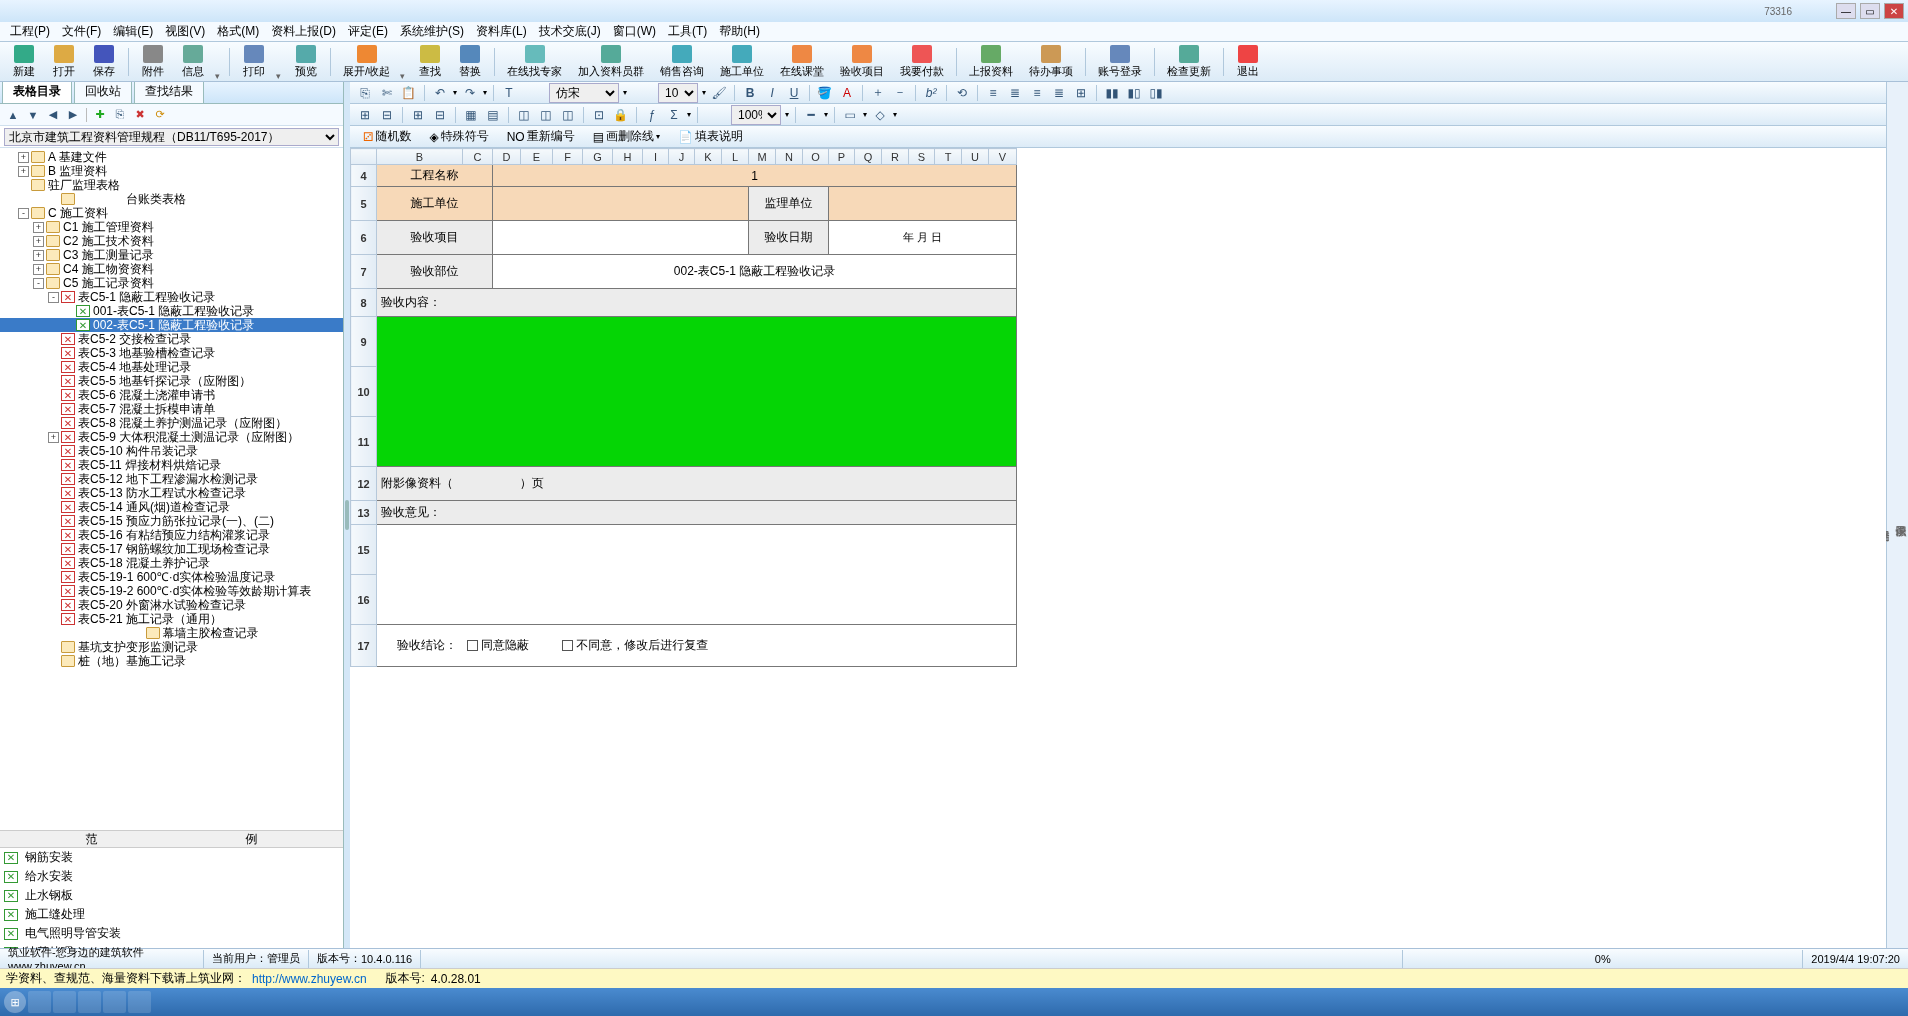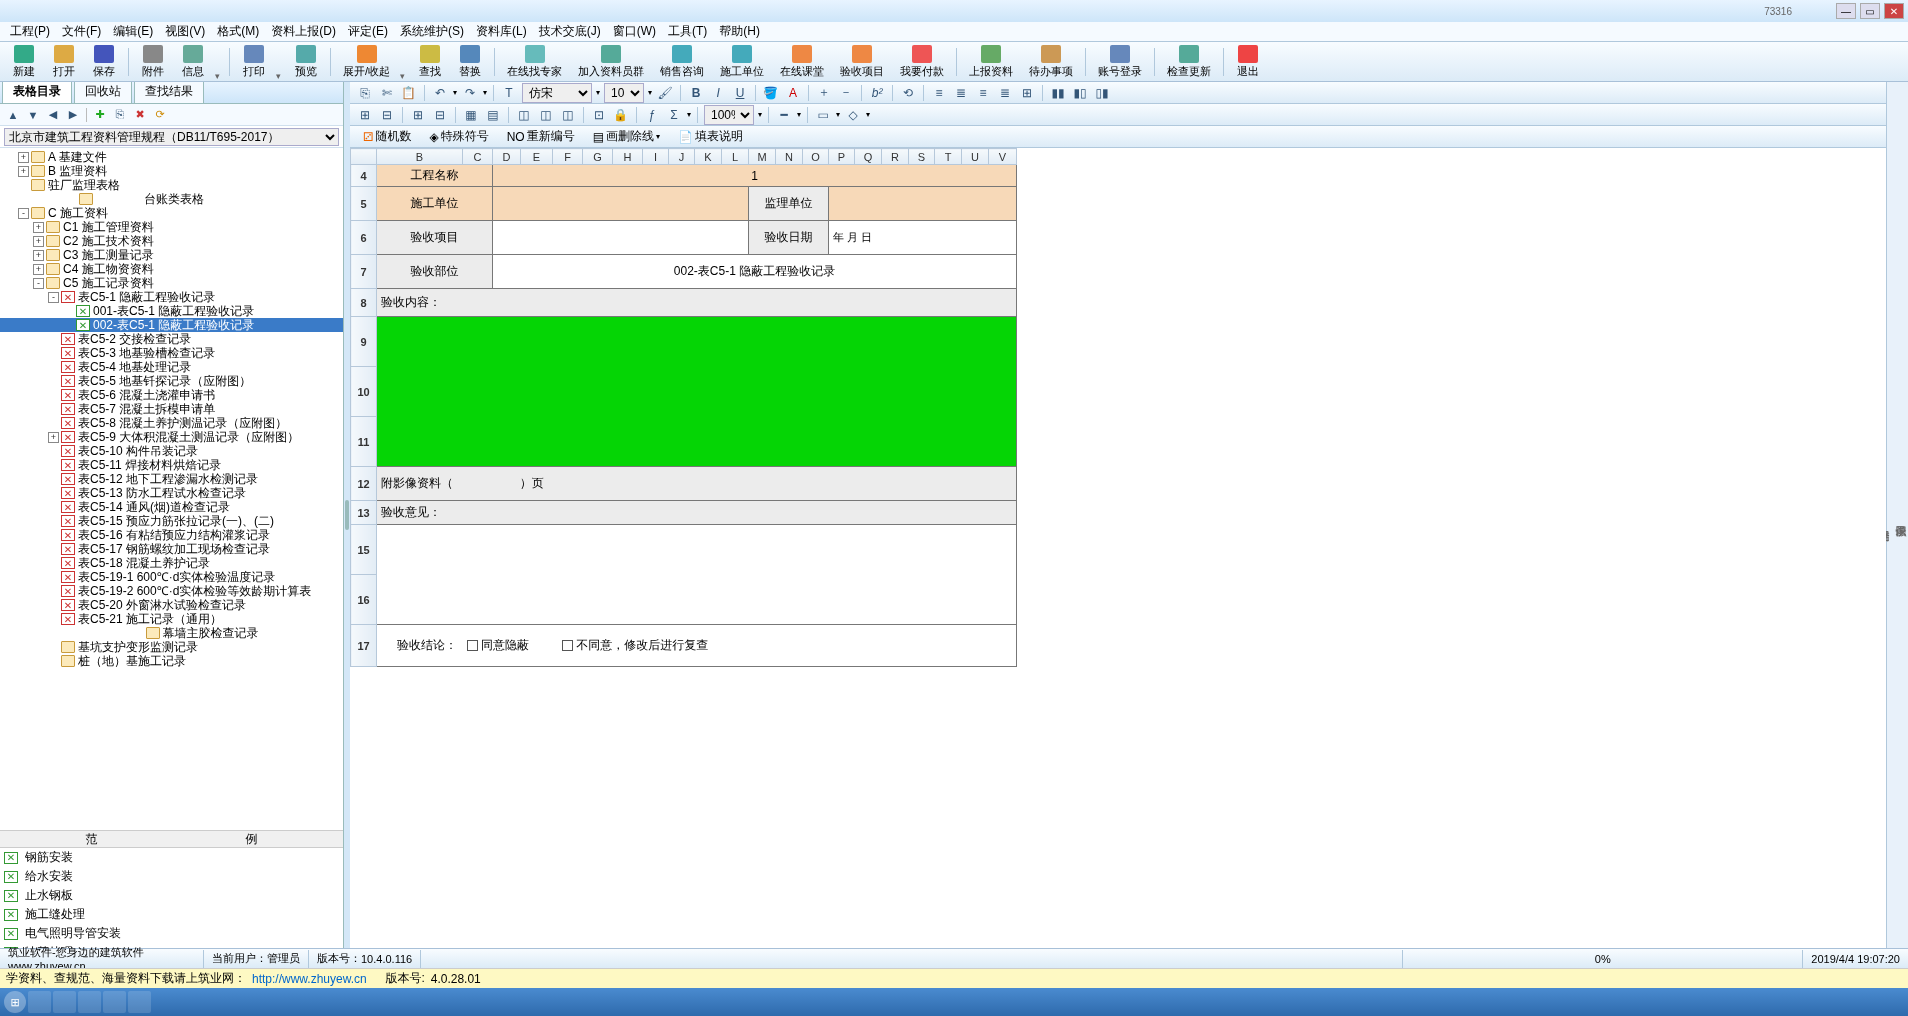--- a/index.html
+++ b/index.html
@@ -54,21 +54,21 @@
 .splitter-v { width: 6px; background: #d4e7f7; display:flex;align-items:center;justify-content:center; cursor: col-resize; }
 .split-grip { width:4px;height:30px;background:#9bb;border-radius:2px;}
 
 
 .right-panel { flex: 1; display: flex; flex-direction: column; overflow: hidden; }
 
 
 .sheet-tb { height: 22px; background: linear-gradient(#f8fcff,#dcebf7); border-bottom: 1px solid #b0c8dc; display: flex; align-items: center; padding: 0 6px; gap: 4px; }
 .st-btn { width: 18px; height: 18px; display:flex;align-items:center;justify-content:center; cursor:pointer; font-size:12px; color:#357; border-radius:2px;}
 .st-sep { width:1px;height:16px;background:#b0c8dc;margin:0 2px;}
-.font-sel { height: 20px; border:1px solid #aac; font-size:12px; padding:0 2px;}
+.font-sel { height: 20px; border:1px solid #aac; font-size:12px; padding:0 2px;margin-left:27px;}
 .zoom-sel { width:50px;}
 .st-txt-btn { height:18px;padding:0 6px;display:flex;align-items:center;gap:2px;cursor:pointer;border:1px solid transparent;}
 
 
 .sheet-wrap { flex: 1; display: flex; overflow: hidden; background: #fff; position: relative; }
 .sheet { flex: 1; overflow: auto; }
 .sheet table { border-collapse: collapse; table-layout: fixed; }
 .col-hdr th { background: linear-gradient(#f5f9fc,#e2ecf5); border: 1px solid #b6c8da; height: 16px; font-size: 11px; font-weight: normal; color:#333; text-align:center;}
 .row-hdr { background: linear-gradient(90deg,#f5f9fc,#e2ecf5); border: 1px solid #b6c8da; width: 26px; font-size: 11px; text-align:center; color:#333;}
 td.cell { border: 1px solid #777; font-size: 12px; padding: 2px 4px; background:#fff; }
@@ -261,21 +261,21 @@
           <div class="tree-row" style="padding-left: 18px;">
             <span class="twisty">+</span>
             <span class="node-icon folder"></span>
             <span>B 监理资料</span>
           </div>
           <div class="tree-row" style="padding-left: 18px;">
             <span class="twisty blank"></span>
             <span class="node-icon folder"></span>
             <span>驻厂监理表格</span>
           </div>
-          <div class="tree-row" style="padding-left: 18px; gap: 48px;">
+          <div class="tree-row" style=" gap: 48px;">
             <span class="twisty blank"></span>
             <span class="node-icon folder"></span>
             <span>台账类表格</span>
           </div>
           <div class="tree-row" style="padding-left: 18px;">
             <span class="twisty">-</span>
             <span class="node-icon folder"></span>
             <span>C 施工资料</span>
           </div>
           <div class="tree-row" style="padding-left: 33px;">
@@ -635,21 +635,21 @@
               <td class="cell form-lbl" colspan="2">施工单位</td>
               <td class="cell form-lbl" colspan="9" style="height:34px"></td>
               <td class="cell form-lbl-gray" colspan="3">监理单位</td>
               <td class="cell form-lbl" colspan="7"></td>
             </tr>
             <tr>
                   <th class="row-hdr">6</th>
               <td class="cell form-lbl-gray" colspan="2">验收项目</td>
               <td class="cell" colspan="9" style="height:34px"></td>
               <td class="cell form-lbl-gray" colspan="3">验收日期</td>
-              <td class="cell" colspan="7" style="text-align:left;font-size:11px">年  月  日</td>
+              <td class="cell" colspan="7" style="text-align:center;font-size:11px">年  月  日</td>
             </tr>
             <tr>
                   <th class="row-hdr">7</th>
               <td class="cell form-lbl-gray" colspan="2">验收部位</td>
               <td class="cell" colspan="19" style="text-align:center;height:34px">002-表C5-1 隐蔽工程验收记录</td>
             </tr>
             <tr>
                   <th class="row-hdr">8</th>
               <td class="cell form-lbl-gray" colspan="21" style="text-align:left;height:28px">验收内容：</td>
             </tr>

